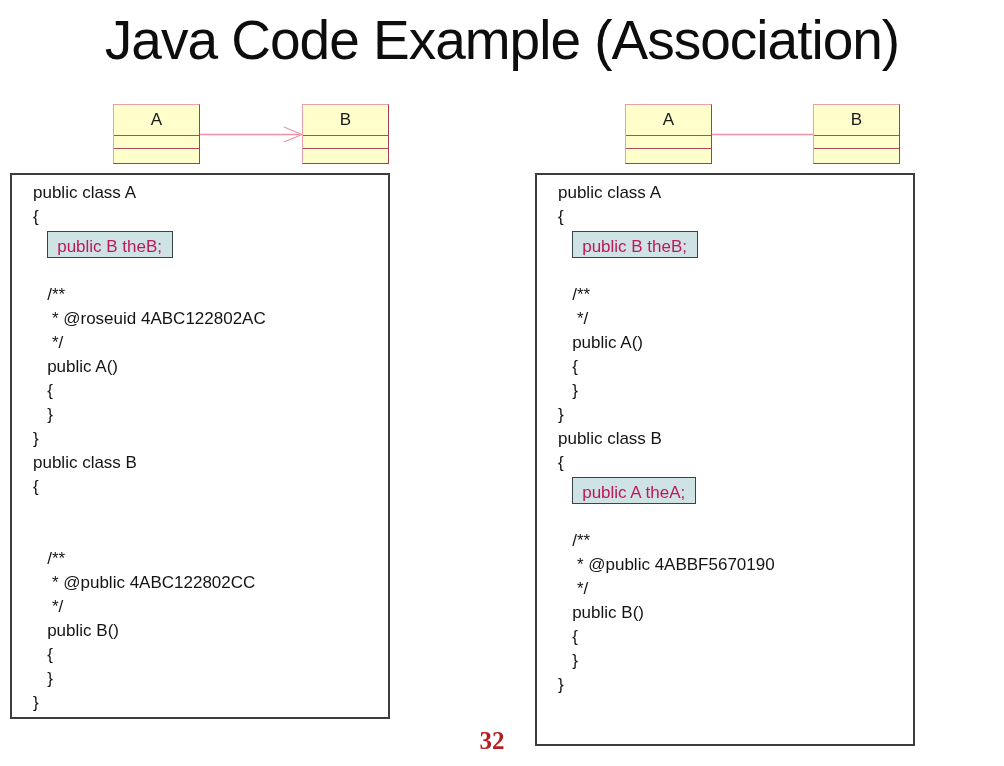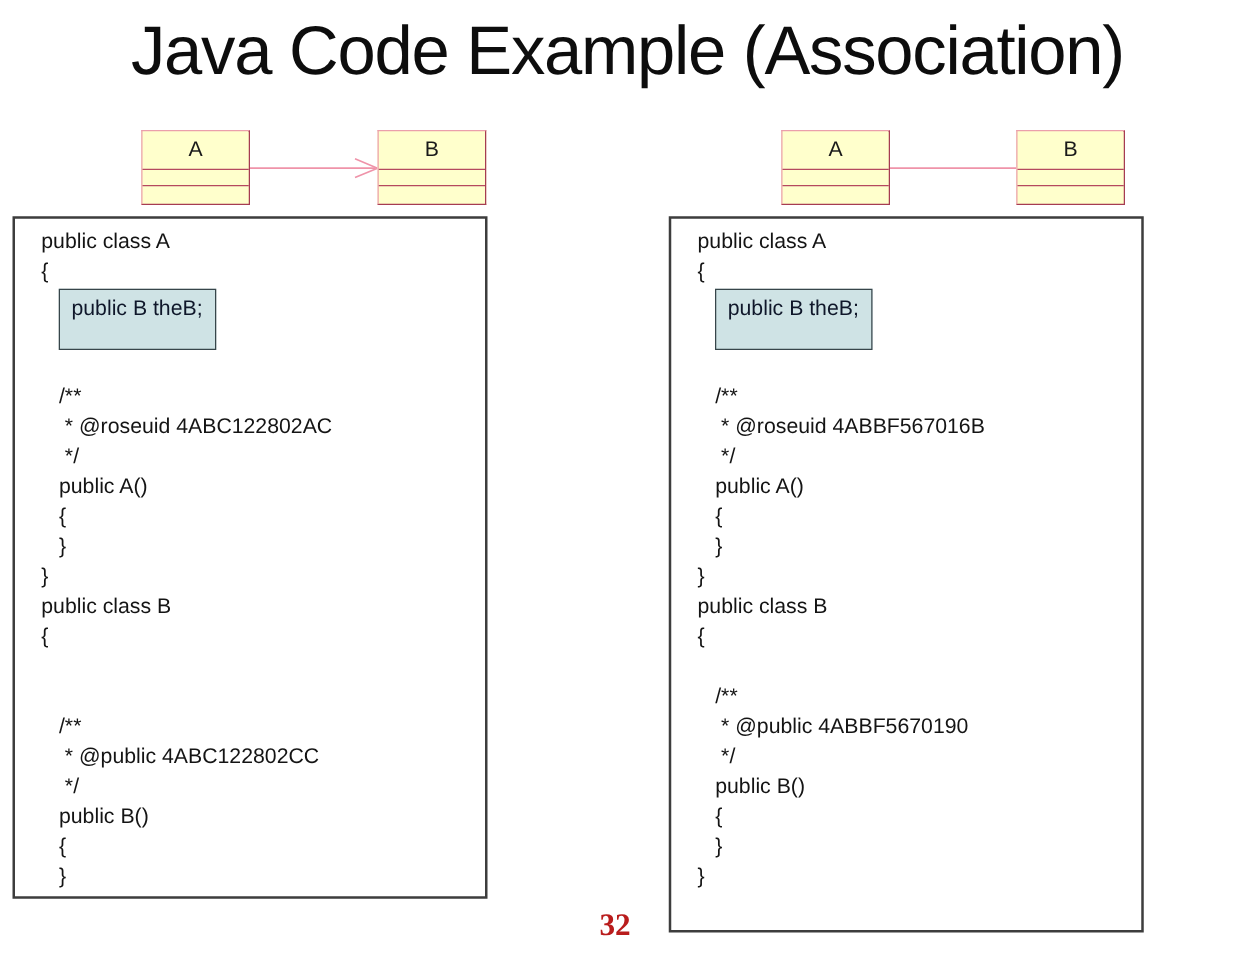--- a/index.html
+++ b/index.html
@@ -30,21 +30,21 @@
     position:absolute;box-sizing:border-box;width:380px;
     border:2px solid #3d3d3d;background:#ffffff;
     padding:6px 0 0 21px;overflow:hidden;
   }
   .code-line{
     white-space:pre;font-size:17px;line-height:24px;min-height:24px;
     color:#141414;
   }
   .hl{
     display:inline-block;background:#cfe3e5;border:1.5px solid #37454a;
-    color:#0f172a;padding:5px 10px 22px 9px;margin:2px 0 1px 0;
+    color:#be185d;padding:5px 10px 0 9px;margin:2px 0 1px 0;
     line-height:20px;
   }
   .page-number{
     position:absolute;left:462px;top:727px;width:60px;text-align:center;
     font-family:"Liberation Serif",serif;font-weight:bold;font-size:25px;color:#b91c1c;
   }
 </style>
 </head>
 <body>
 
@@ -112,28 +112,28 @@
       </div>
   </div>
 
   <div class="code-box" style="left:535px;top:173px;height:573px;">
     <div>
         <div class="code-line">public class A</div>
         <div class="code-line">{</div>
         <div class="code-line">   <span class="hl">public B theB;</span></div>
         <div class="code-line">&nbsp;</div>
         <div class="code-line">   /**</div>
-        <div class="code-line">    * @roseuid 4ABBF567016B</div>
         <div class="code-line">    */</div>
         <div class="code-line">   public A()</div>
         <div class="code-line">   {</div>
         <div class="code-line">   }</div>
         <div class="code-line">}</div>
         <div class="code-line">public class B</div>
         <div class="code-line">{</div>
+        <div class="code-line">   <span class="hl">public A theA;</span></div>
         <div class="code-line">&nbsp;</div>
         <div class="code-line">   /**</div>
         <div class="code-line">    * @public 4ABBF5670190</div>
         <div class="code-line">    */</div>
         <div class="code-line">   public B()</div>
         <div class="code-line">   {</div>
         <div class="code-line">   }</div>
         <div class="code-line">}</div>
       </div>
   </div>

